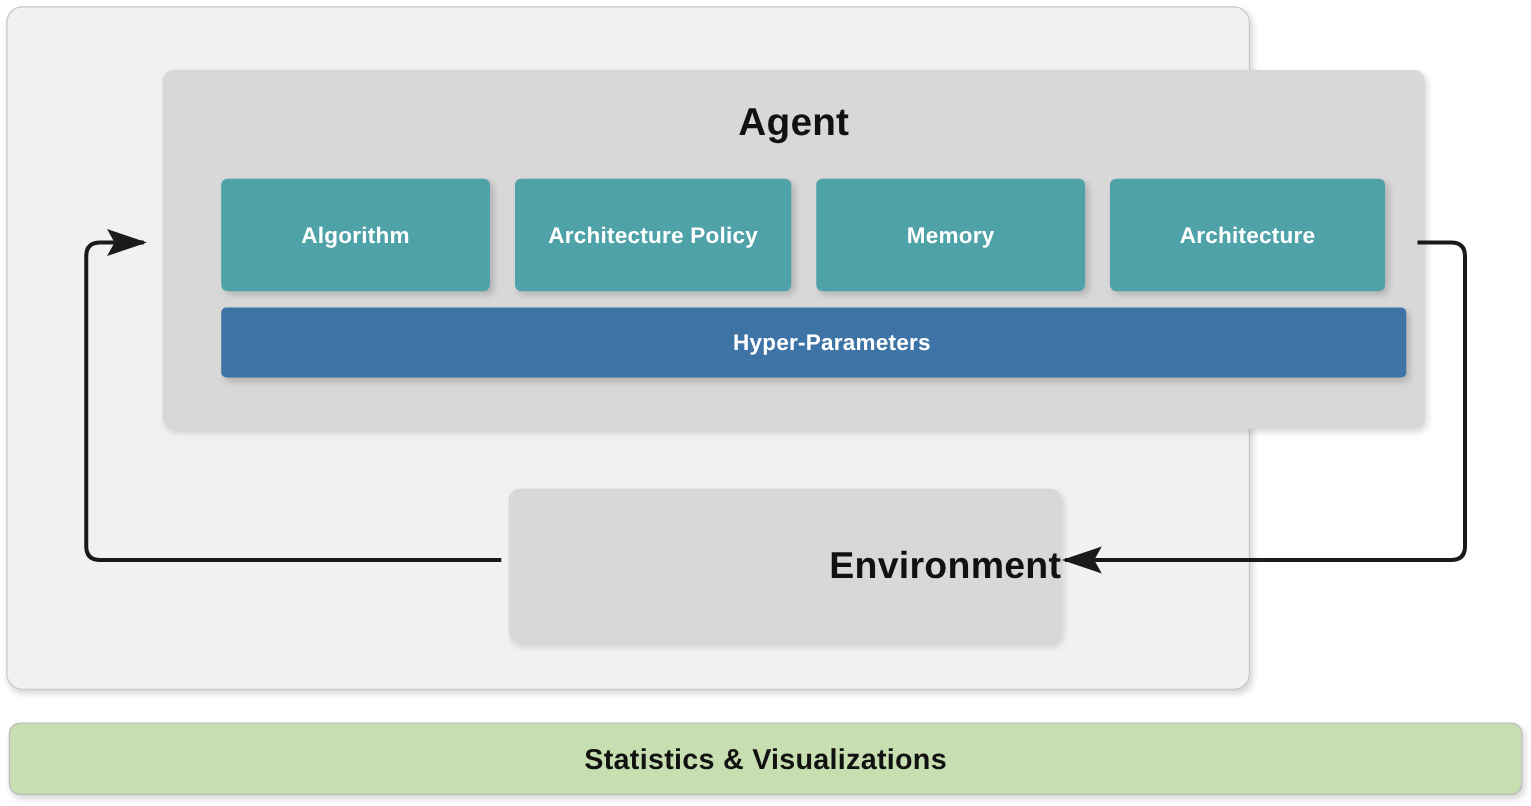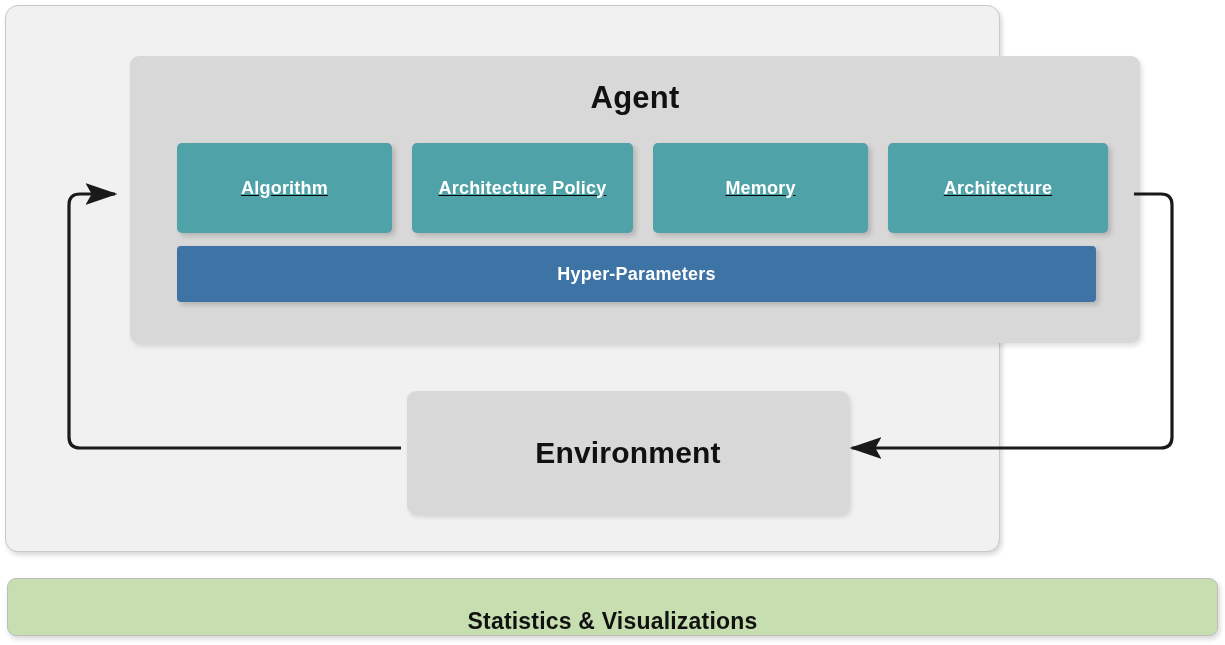--- a/index.html
+++ b/index.html
@@ -60,21 +60,20 @@
 
   
   .component-row {
     position: absolute;
     left: 47px;
     top: 87px;
     width: 919px;
     height: 90px;
     display: flex;
     gap: 20px;
-    text-decoration: underline;
   }
   .component-box {
     height: 90px;
     background: #4ea2a8;
     border-radius: 5px;
     box-shadow: 3px 3px 5px rgba(0,0,0,0.17);
     display: flex;
     align-items: center;
     justify-content: center;
     color: #ffffff;
@@ -97,35 +96,36 @@
     background: #3d73a5;
     border-radius: 4px;
     box-shadow: 3px 3px 5px rgba(0,0,0,0.17);
     display: flex;
     align-items: center;
     justify-content: center;
     color: #ffffff;
     font-size: 18px;
     font-weight: bold;
     letter-spacing: 0.2px;
+    padding-left: 29px;
   }
 
   
   .environment-box {
     position: absolute;
     left: 401px;
     top: 385px;
     width: 442px;
     height: 123px;
     background: #d8d8d8;
     border-radius: 9px;
     box-shadow: 2px 3px 5px rgba(0,0,0,0.13);
     display: flex;
     align-items: center;
-    justify-content: center;
+    justify-content: flex-end;
     font-size: 30px;
     font-weight: bold;
     color: #111111;
     letter-spacing: 0.2px;
   }
 
   
   .loop-svg {
     position: absolute;
     left: 0;
@@ -141,21 +141,21 @@
     left: 7px;
     top: 578px;
     width: 1211px;
     height: 58px;
     box-sizing: border-box;
     background: #c7dfb0;
     border: 1px solid #bdbdbd;
     border-radius: 9px;
     box-shadow: 2px 3px 5px rgba(0,0,0,0.16);
     display: flex;
-    align-items: flex-end;
+    align-items: center;
     justify-content: center;
     font-size: 23px;
     font-weight: bold;
     color: #111111;
     letter-spacing: 0.2px;
   }
 </style>
 </head>
 <body>
 

